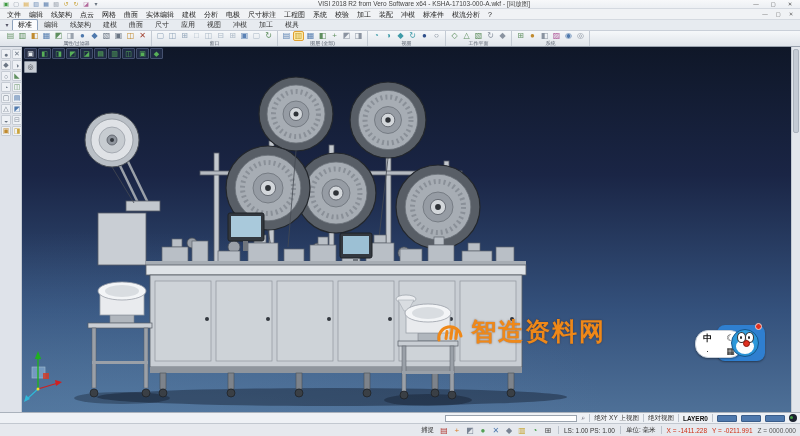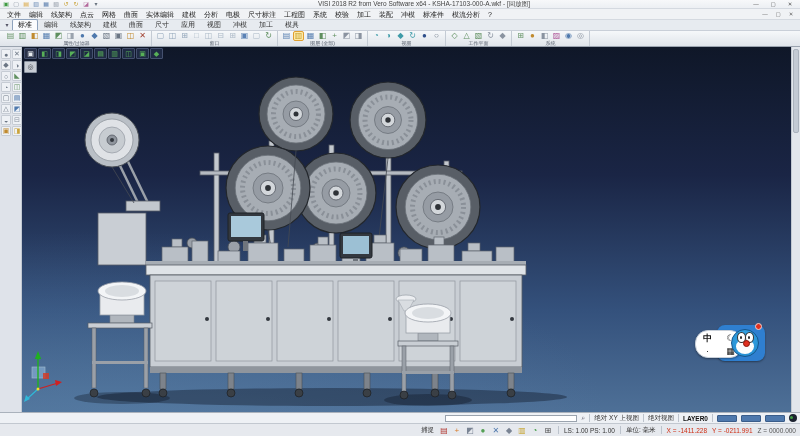--- a/index.html
+++ b/index.html
@@ -462,20 +462,29 @@
           <line x1="16" y1="342" x2="16" y2="310" stroke="#20b020" stroke-width="1.4"></line>
           <polygon points="16,304 12.8,312 19.2,312" fill="#20b020"></polygon>
           <line x1="16" y1="342" x2="36" y2="336" stroke="#d02020" stroke-width="1.2"></line>
           <polygon points="40,335 33,333 34,339" fill="#d02020"></polygon>
           <line x1="16" y1="342" x2="5" y2="352" stroke="#30b8d8" stroke-width="1.2"></line>
           <polygon points="2,355 8,352 4,348" fill="#30b8d8"></polygon>
           <circle cx="16" cy="342" r="1.5" fill="#e8e030"></circle>
         </g>
       </svg>
 
+      <div class="watermark">
+        <svg width="30" height="28" viewBox="0 0 30 28">
+          <path d="M4 22 A 11 11 0 1 1 26 18" fill="none" stroke="#ef8818" stroke-width="3" stroke-linecap="round"></path>
+          <rect x="10" y="12" width="3" height="10" rx="1.5" fill="#ef8818" transform="rotate(8 11 17)"></rect>
+          <rect x="15" y="8" width="3" height="14" rx="1.5" fill="#ef8818" transform="rotate(8 16 15)"></rect>
+          <rect x="20" y="11" width="3" height="11" rx="1.5" fill="#ef8818" transform="rotate(8 21 16)"></rect>
+        </svg>
+        <span class="wm-text">智造资料网</span>
+      </div>
 
       <div class="ime">
         <div class="ime-panel"></div>
         <span class="red-ball"></span>
         <div class="ime-pill" id="ime-pill">
             <span class="ime-lang">中</span>
             <span>☾</span>
             <span>·</span>
             <span>▦</span>
           </div>

